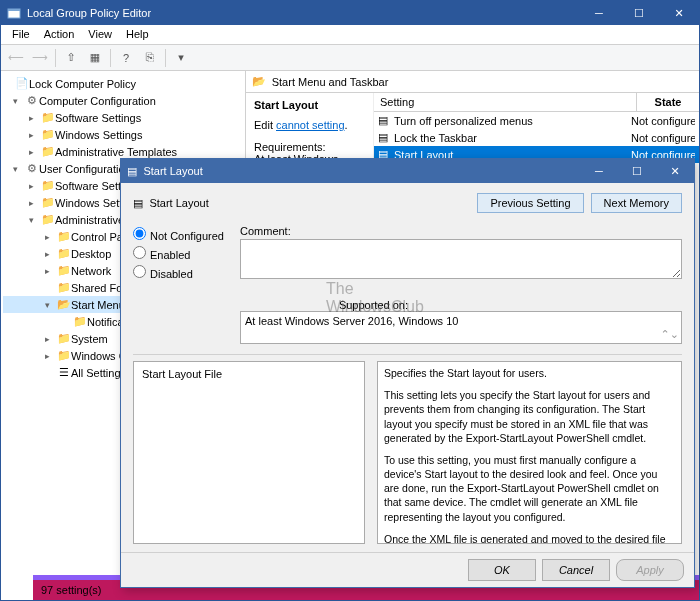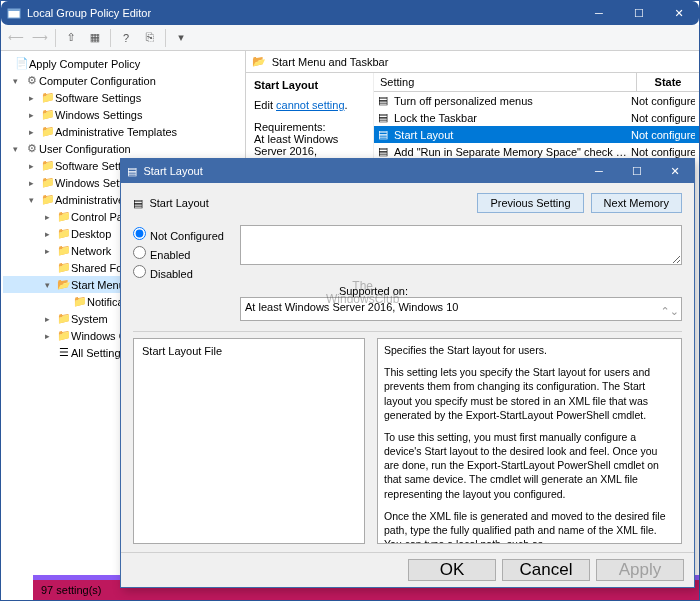--- a/index.html
+++ b/index.html
@@ -1,20 +1,20 @@
 <!DOCTYPE html>
 <html><head>
 <meta charset="utf-8">
 <style>
 * { box-sizing: border-box; margin: 0; padding: 0; font-family: "Segoe UI", Tahoma, sans-serif; }
 body { width: 700px; height: 601px; overflow: hidden; background: #fff; font-size: 11px; position: relative; }
 
 
 .mainwin { width: 700px; height: 601px; border: 1px solid #2b579a; display: flex; flex-direction: column; }
-.titlebar { background: #2b579a; color: #fff; height: 24px; display: flex; align-items: center; justify-content: space-between; padding-left: 6px; border-radius: 7px; }
+.titlebar { background: #2b579a; color: #fff; height: 24px; display: flex; align-items: center; justify-content: space-between; padding-left: 6px; }
 .titlebar .left { display: flex; align-items: center; gap: 6px; }
 .titlebar .ctrls { display: flex; }
 .titlebar .ctrl { width: 40px; height: 24px; display: flex; align-items: center; justify-content: center; color: #fff; }
 .menubar { background: #fff; border-bottom: 1px solid #d0d0d0; display: flex; padding: 2px 4px; height: 20px; }
 .menubar span { padding: 1px 7px; }
 .toolbar { background: #f5f6f7; border-bottom: 1px solid #d0d0d0; display: flex; align-items: center; gap: 2px; padding: 3px 4px; height: 26px; }
 .toolbtn { width: 22px; height: 20px; display: flex; align-items: center; justify-content: center; border: 1px solid transparent; color: #555; }
 .toolbtn.dis { color: #bbb; }
 .sep { width: 1px; height: 18px; background: #d0d0d0; margin: 0 2px; }
 
@@ -53,32 +53,32 @@
 .dlg-body { flex: 1; padding: 10px 12px 8px 12px; display: flex; flex-direction: column; gap: 6px; overflow: hidden; }
 .dlg-row1 { display: flex; align-items: center; justify-content: space-between; }
 .dlg-row1 .tlabel { display: flex; align-items: center; gap: 6px; }
 .navbtn { background: #e0ecf7; border: 1px solid #8fb3d9; padding: 3px 12px; font-size: 11px; }
 .navbtn + .navbtn { margin-left: 4px; }
 .confblock { display: flex; gap: 16px; border-bottom: 1px solid #d0d0d0; padding: 6px 0 10px 0; }
 .radios label { display: block; padding: 2px 0; font-size: 11px; }
 .radios input { margin-right: 4px; }
 .cblock { flex: 1; font-size: 11px; }
 .cbox { border: 1px solid #aaa; background: #fff; height: 40px; width: 100%; }
-.supbox { border: 1px solid #aaa; background: #fff; height: 24px; width: 100%; padding: 3px 4px; font-size: 11px; position: relative; }
+.supbox { border: 1px solid #aaa; background: #fff; height: 33px; width: 100%; padding: 3px 4px; font-size: 11px; position: relative; }
 .supbox .sa { position: absolute; right: 2px; bottom: 2px; color: #999; }
 .suprow { display: flex; align-items: center; gap: 8px; }
 .suprow .slab { width: 168px; text-align: right; }
 .optsrow { display: flex; gap: 12px; flex: 1; min-height: 0; }
 .optsbox { width: 232px; border: 1px solid #aaa; background: #fff; padding: 6px 8px; font-size: 11px; }
 .helpbox { flex: 1; border: 1px solid #aaa; background: #fff; padding: 4px 6px; font-size: 10.5px; overflow-y: auto; line-height: 1.35; }
 .helpbox p { margin-bottom: 8px; }
 .dlg-btns { display: flex; justify-content: flex-end; gap: 6px; padding: 6px 10px; border-top: 1px solid #d0d0d0; }
-.dlg-btns button { width: 88px; height: 22px; font-size: 17px; background: #e1e1e1; border: 1px solid #adadad; }
-.dlg-btns button.dis { color: #a0a0a0; }
-.watermark { position: absolute; left: 326px; top: 280px; font-size: 12px; color: rgba(80,80,80,.4); pointer-events: none; line-height: 1.1; text-align: center; }
+.dlg-btns button { width: 68px; height: 22px; font-size: 11px; background: #e1e1e1; border: 1px solid #adadad; font-style: italic; }
+.dlg-btns button.dis { color: #a0a0a0; border-radius: 8px; }
+.watermark { position: absolute; left: 326px; top: 280px; font-size: 16px; color: rgba(80,80,80,.4); pointer-events: none; line-height: 1.1; }
 svg { display: block; }
 </style>
 </head>
 <body>
 
 <div class="mainwin">
   <div class="titlebar">
     <div class="left">
       <svg width="14" height="14">
           <rect x="1" y="3" width="12" height="9" fill="#fff" stroke="#7aa6d6"></rect>
@@ -86,40 +86,46 @@
         </svg>
       <span>Local Group Policy Editor</span>
     </div>
     <div class="ctrls">
       <div class="ctrl">─</div>
       <div class="ctrl">☐</div>
       <div class="ctrl">✕</div>
     </div>
   </div>
 
+  <div class="menubar">
+    <span>File</span>
+    <span>Action</span>
+    <span>View</span>
+    <span>Help</span>
+  </div>
 
   <div class="toolbar">
     <div class="toolbtn dis">⟵</div>
     <div class="toolbtn dis">⟶</div>
     <div class="sep"></div>
     <div class="toolbtn">⇧</div>
     <div class="toolbtn">▦</div>
     <div class="sep"></div>
     <div class="toolbtn">?</div>
     <div class="toolbtn">⎘</div>
     <div class="sep"></div>
     <div class="toolbtn">▾</div>
   </div>
 
   <div class="body">
     <div class="tree">
       <div class="treenode" style="padding-left:0">
           <span class="tw"></span>
           <span class="fi">📄</span>
-          <span>Apply Computer Policy</span>
+          <span>Lock Computer Policy</span>
         </div>
       <div class="treenode" style="padding-left:10px">
           <span class="tw">▾</span>
           <span class="fi cog">⚙</span>
           <span>Computer Configuration</span>
         </div>
       <div class="treenode" style="padding-left:26px">
           <span class="tw">▸</span>
           <span class="fi fold">📁</span>
           <span>Software Settings</span>
@@ -338,20 +344,21 @@
         <button class="navbtn">Next Memory</button>
       </div>
     </div>
     <div class="confblock">
       <div class="radios">
         <label><input type="radio" name="r" checked="" style=""><span>Not Configured</span></label>
         <label><input type="radio" name="r" style=""><span>Enabled</span></label>
         <label><input type="radio" name="r" style=""><span>Disabled</span></label>
       </div>
       <div class="cblock">
+        <div style="margin-bottom:2px">Comment:</div>
         <textarea class="cbox" style=""></textarea>
         <div class="suprow" style="margin-top:18px">
           <div class="slab">Supported on:</div>
         </div>
         <div class="supbox">
           <span>At least Windows Server 2016, Windows 10</span>
           <span class="sa">⌃⌄</span>
         </div>
       </div>
     </div>

